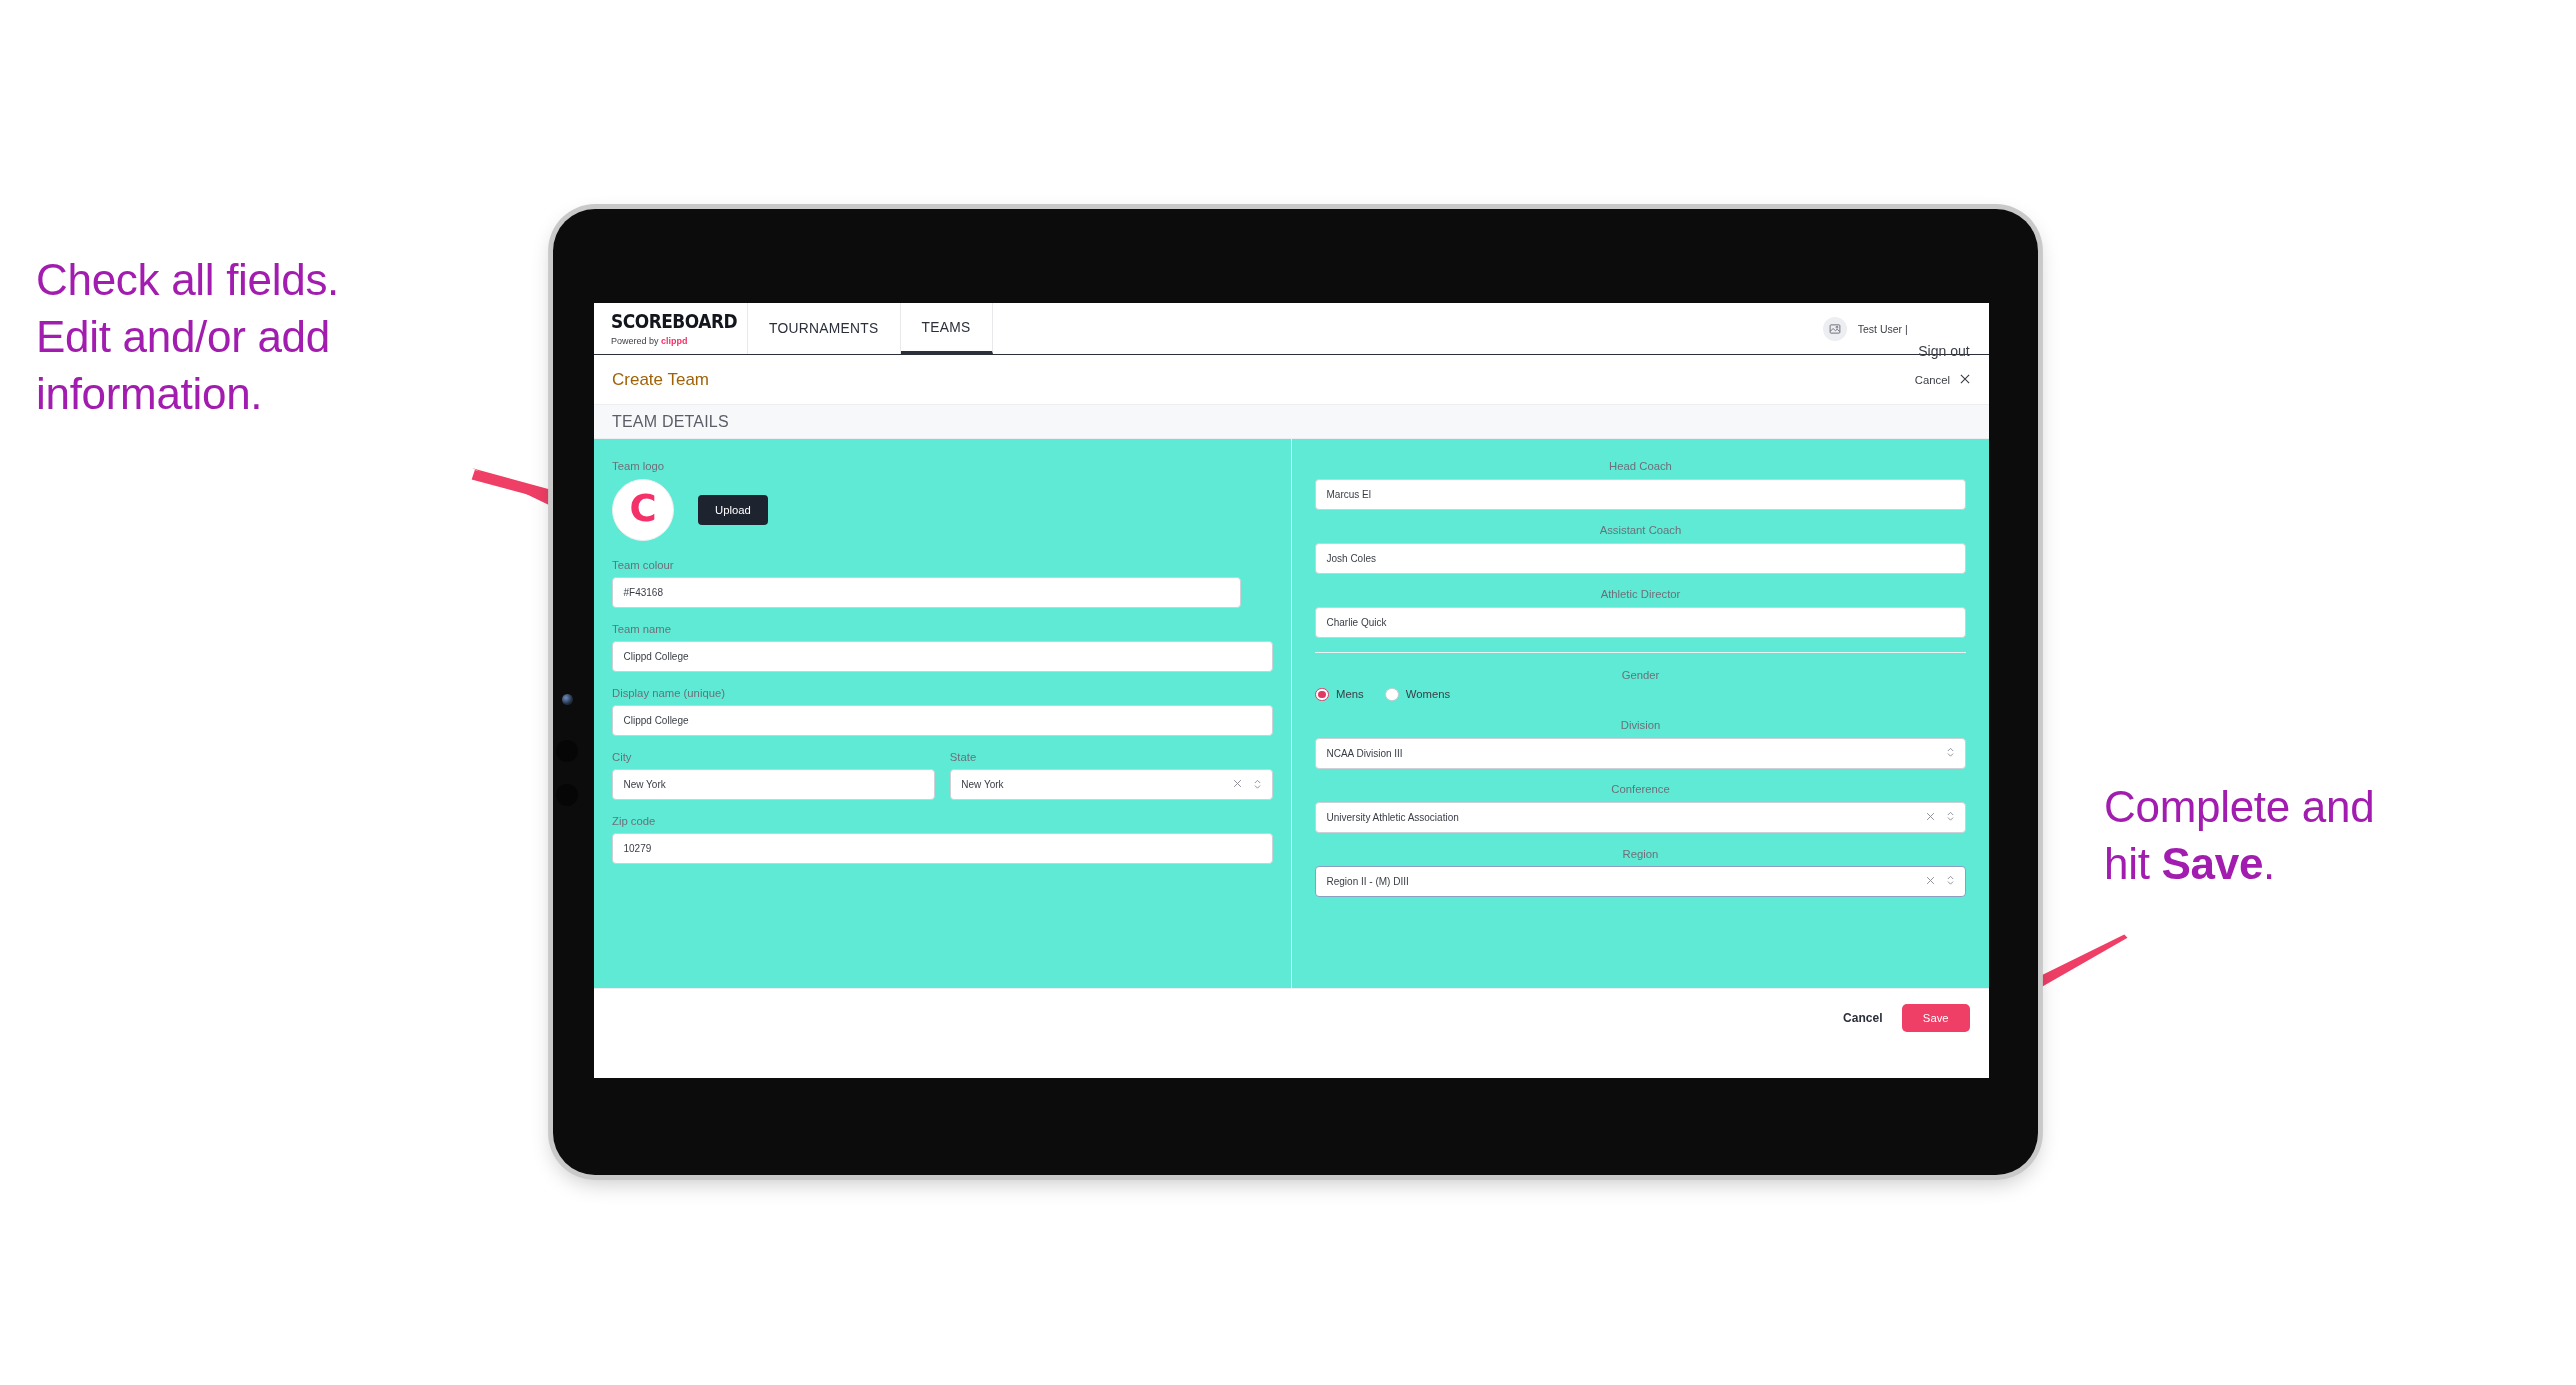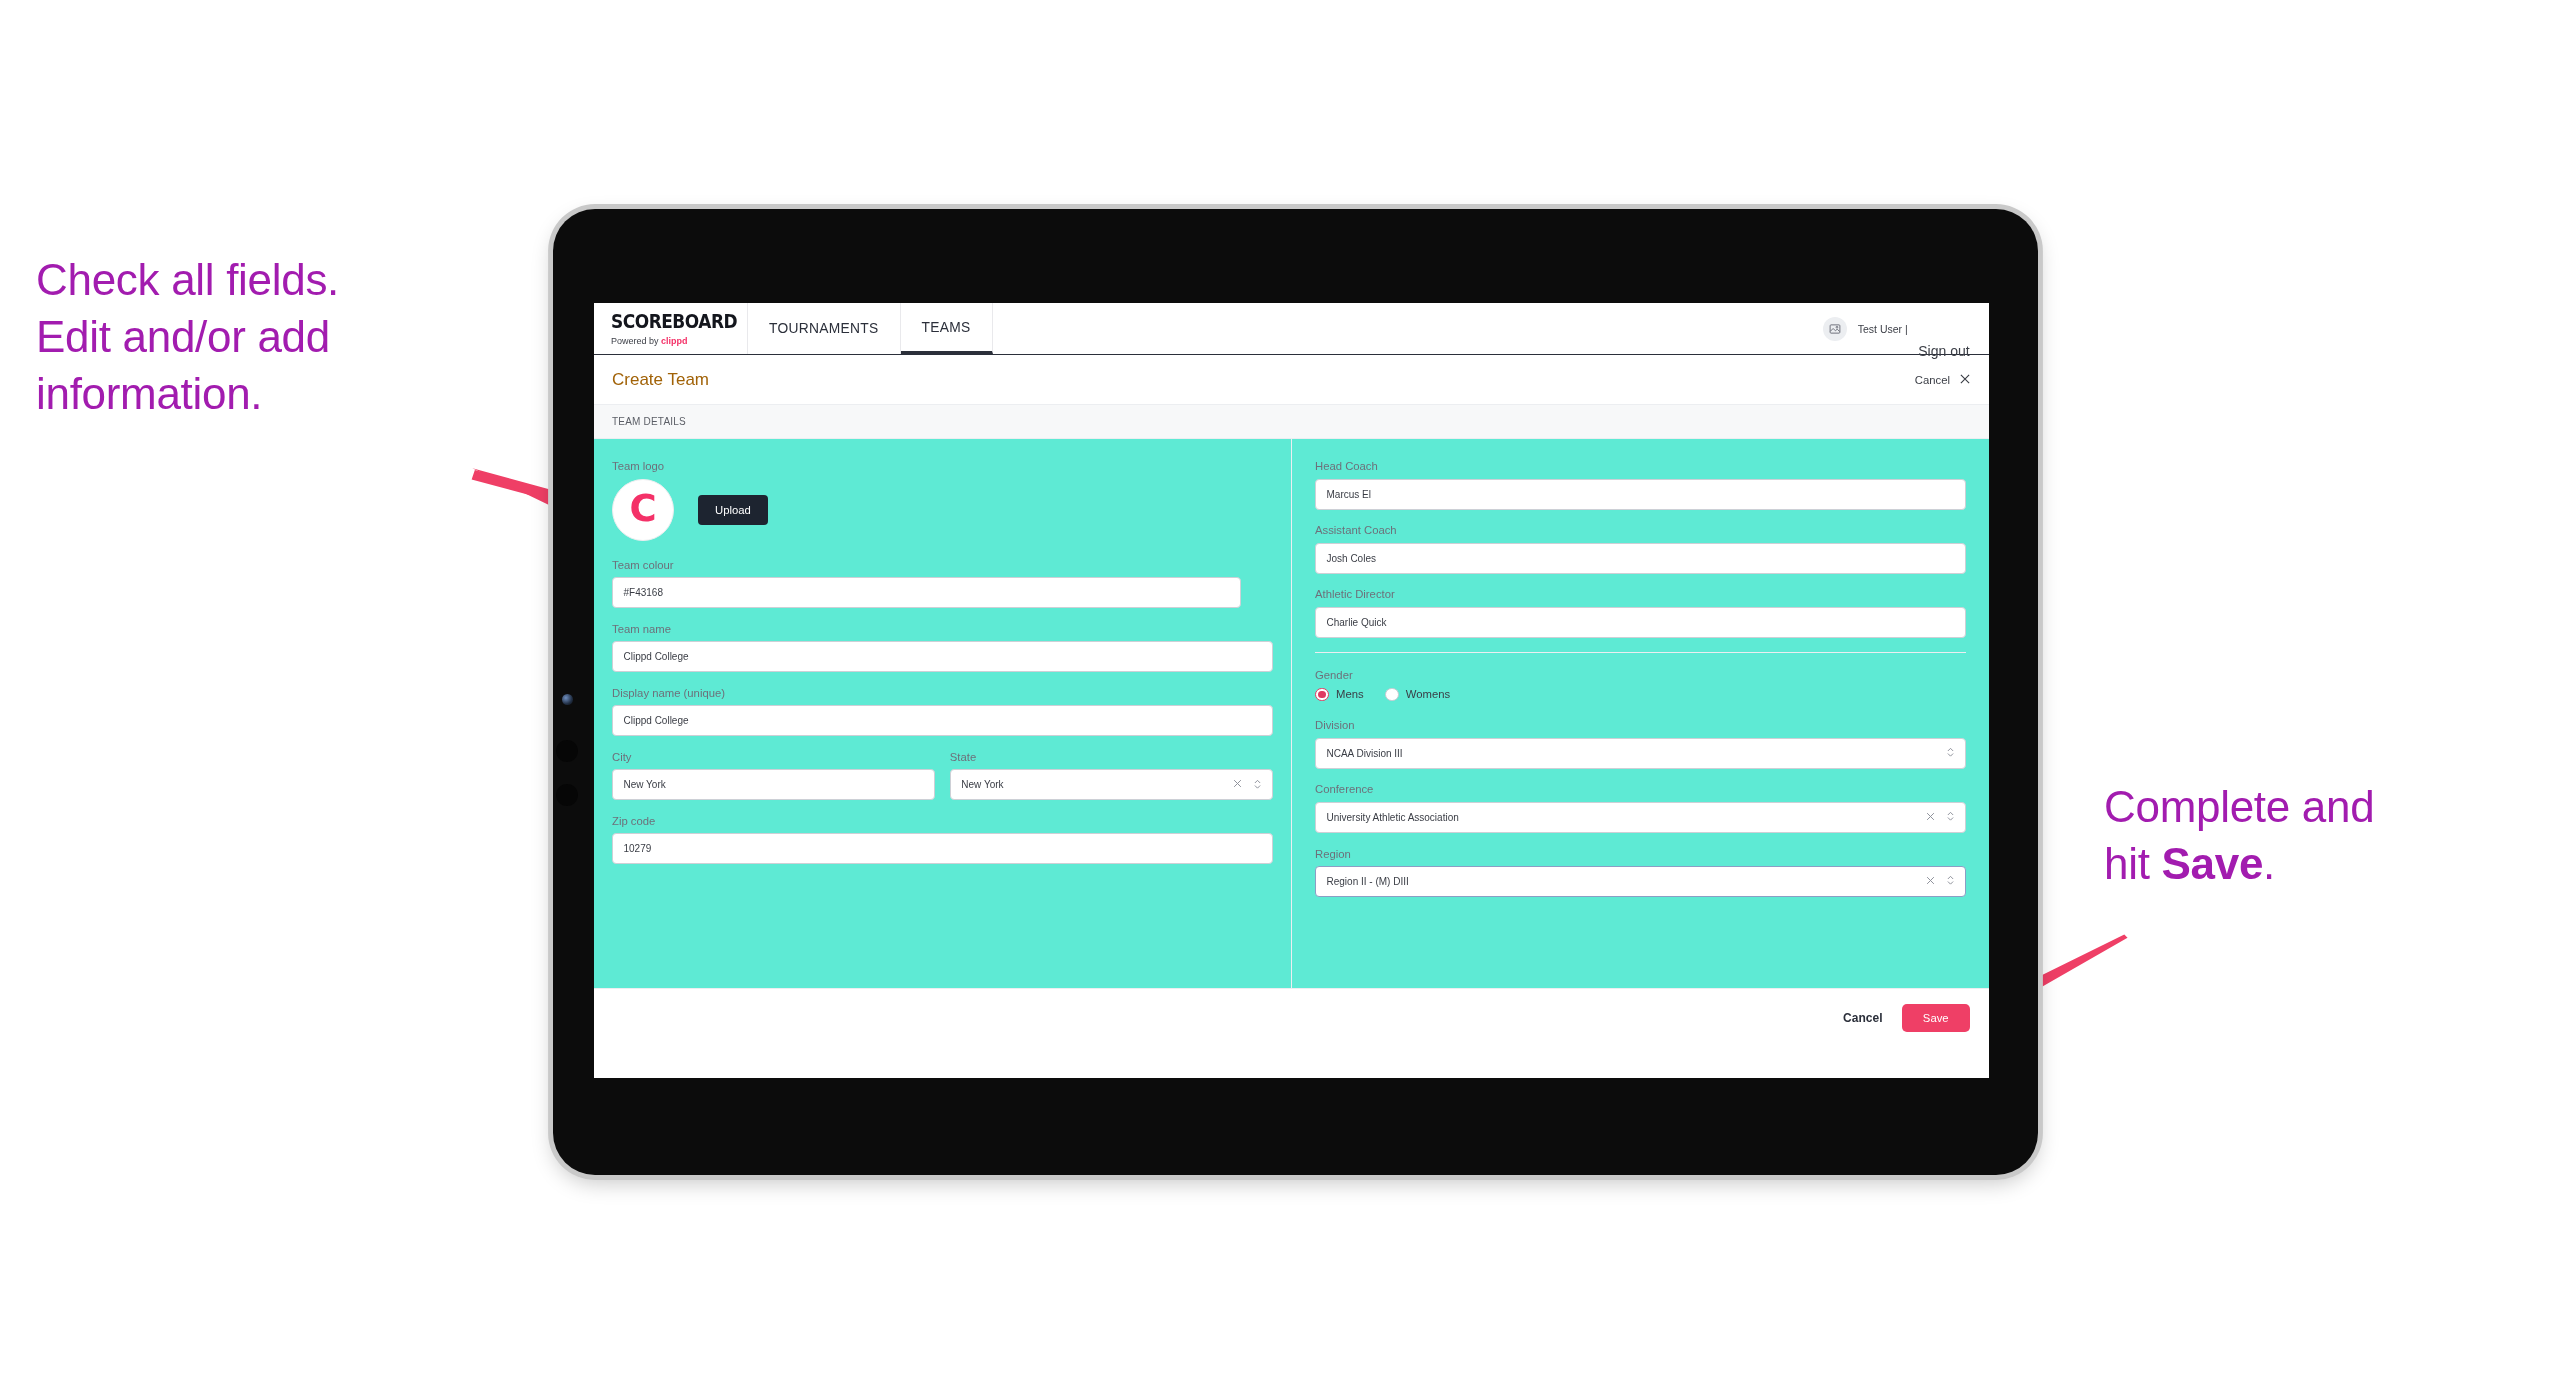--- a/index.html
+++ b/index.html
@@ -106,29 +106,29 @@
   #cancel-x {
     margin-left: auto; display: flex; align-items: center; gap: 9px;
     font-size: 11.3px; color: #3a3d45; cursor: pointer;
   }
 
   
   #section-band {
     height: 34px; background: #f7f8f9;
     border-bottom: 0.8px solid #eceef1;
     display: flex; align-items: center; padding: 0 18px;
-    font-size: 10px; color: #5b5e66; letter-spacing: 0.2px;
+    font-size: 16px; color: #5b5e66; letter-spacing: 0.2px;
   }
 
   
   #form-body {
     display: flex; height: 549px; background: #5eead4;
   }
   #col-left  { width: 697px; padding: 21px 18px 0 18px; }
-  #col-right { flex: 1; padding: 21px 23px 0 23px; border-left: 0.8px solid #eceef1; }
+  #col-right { flex: 1; padding: 21px 23px 0 23px; border-left: 0.8px solid #eceef1; text-align: center; }
 
   .fld-label {
     font-size: 11.3px; color: #6d707a; margin-bottom: 6.5px;
   }
   .fld-input {
     height: 31px; border: 0.8px solid #cdd0d6; border-radius: 4px;
     background: #fff; display: flex; align-items: center;
     padding: 0 10.5px; font-size: 10px; color: #3a3d45;
   }
   .fld-input.focus { border-color: #8c9ec4; }

